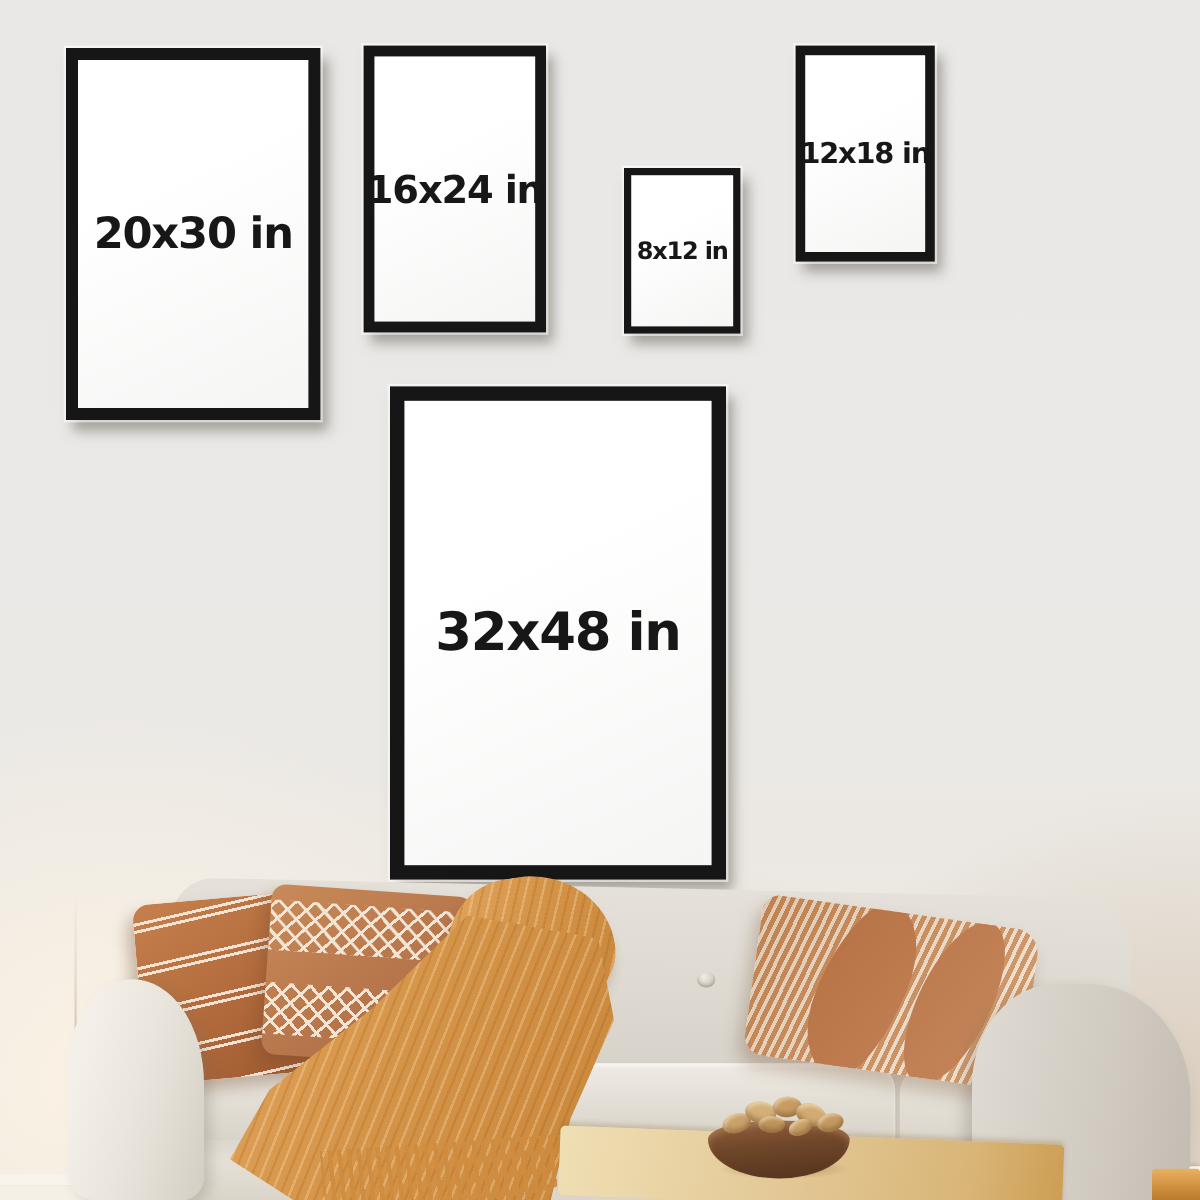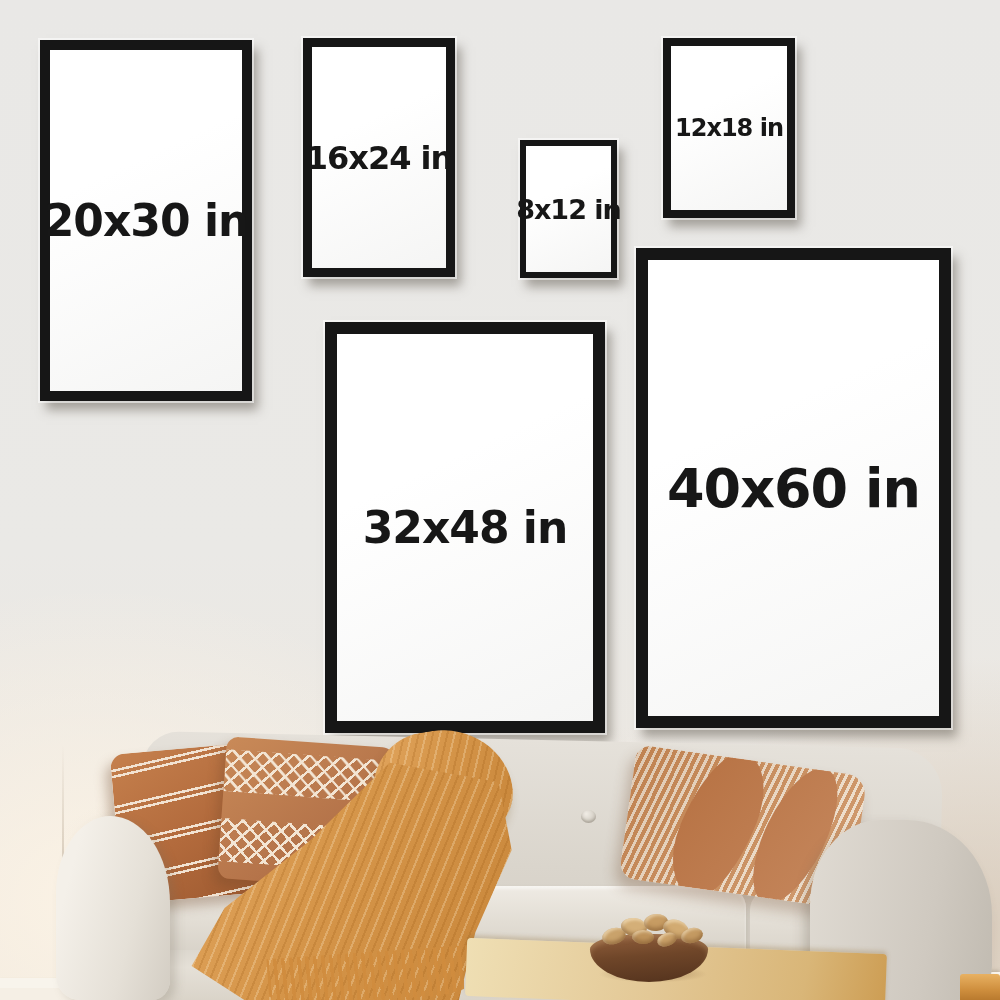--- a/index.html
+++ b/index.html
@@ -29,24 +29,24 @@
   .baseboard-right{left:912px;top:972px;width:88px;height:20px;z-index:1;
     background:linear-gradient(180deg,#faf6ef,#ece6db);box-shadow:0 -2px 3px rgba(150,135,112,.35)}
   .floor-right{left:912px;top:992px;width:88px;height:8px;z-index:1;background:#e8dfd2}
 
   
   .frame{z-index:2;border-style:solid;border-color:var(--c-frame);
     background:linear-gradient(155deg,var(--c-mat) 35%,#f5f5f4 100%);
     box-shadow:0 0 0 2px rgba(255,255,255,.55), 6px 9px 10px rgba(96,90,80,.5);
     display:flex;align-items:center;justify-content:center}
   .frame-label{position:static;font-weight:bold;color:var(--c-label);letter-spacing:-1px;white-space:nowrap}
-  .f1{left:40px;top:40px;width:212px;height:361px;border-width:10px;font-size:44px}
+  .f1{left:55px;top:40px;width:212px;height:310px;border-width:10px;font-size:36px}
   .f2{left:303px;top:38px;width:152px;height:239px;border-width:9px;font-size:32px}
-  .f3{left:520px;top:140px;width:97px;height:138px;border-width:6px;font-size:27px;letter-spacing:0}
-  .f4{left:663px;top:38px;width:132px;height:180px;border-width:8px;font-size:24px}
+  .f3{left:520px;top:140px;width:97px;height:138px;border-width:6px;font-size:20px;letter-spacing:0}
+  .f4{left:663px;top:38px;width:116px;height:180px;border-width:8px;font-size:24px}
   .f5{left:53px;top:368px;width:242px;height:343px;border-width:10px;font-size:40px}
   .f6{left:325px;top:322px;width:280px;height:411px;border-width:12px;font-size:44px}
   .f7{left:636px;top:248px;width:315px;height:480px;border-width:12px;font-size:54px}
 
   
   .sofa-back{left:140px;top:740px;width:800px;height:280px;z-index:3;transform:rotate(1.3deg);
     border-radius:36px 46px 0 0;
     background:linear-gradient(180deg,#e5e1da 0%,#dad5cc 45%,#cfc9bf 100%)}
   .tuft{left:581px;top:810px;width:15px;height:13px;z-index:4;border-radius:50%;
     background:radial-gradient(circle at 35% 30%, #f0ece5, #c6c0b5);
@@ -157,23 +157,20 @@
   </div>
   <div class="frame f3">
     <span class="frame-label">8x12 in</span>
   </div>
   <div class="frame f4">
     <span class="frame-label">12x18 in</span>
   </div>
   <div class="frame f6">
     <span class="frame-label">32x48 in</span>
   </div>
-  <div class="frame f7">
-    <span class="frame-label">40x60 in</span>
-  </div>
 
   <div class="sofa-back"></div>
   <div class="tuft"></div>
   <div class="seat-left"></div>
   <div class="seat-right"></div>
 
   <div class="pillow-striped"></div>
   <div class="pillow-diamond">
     <span class="band b-top"></span>
     <span class="band b-bot"></span>

